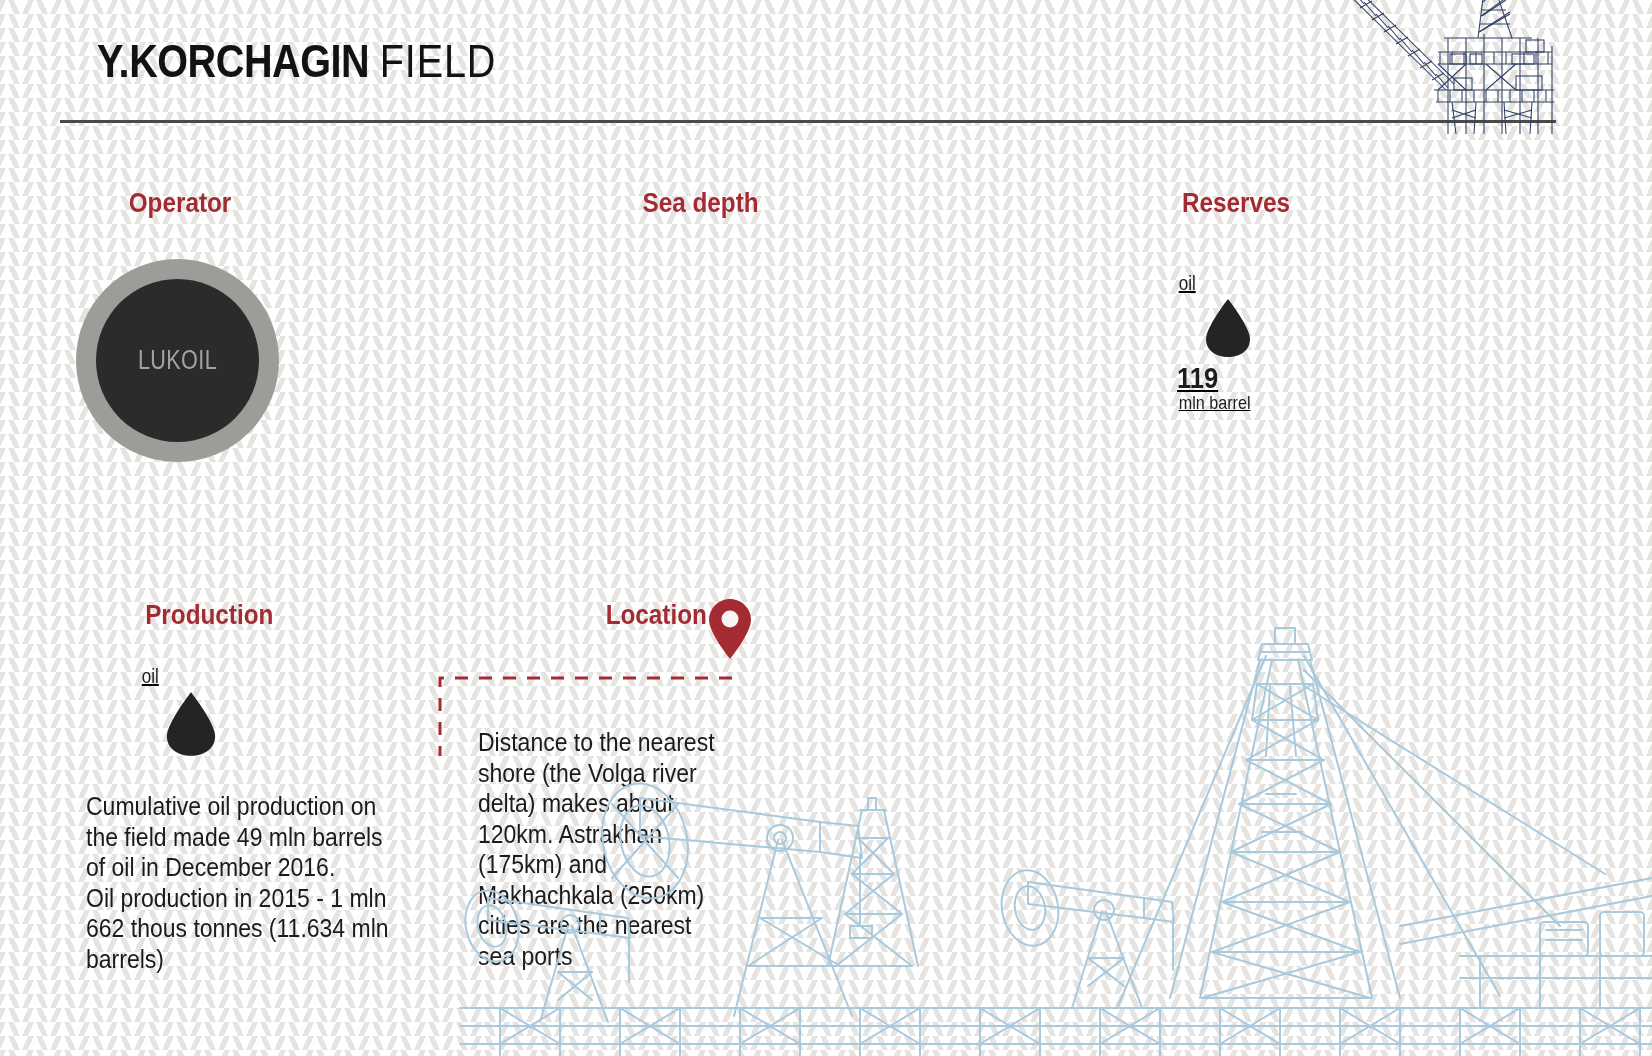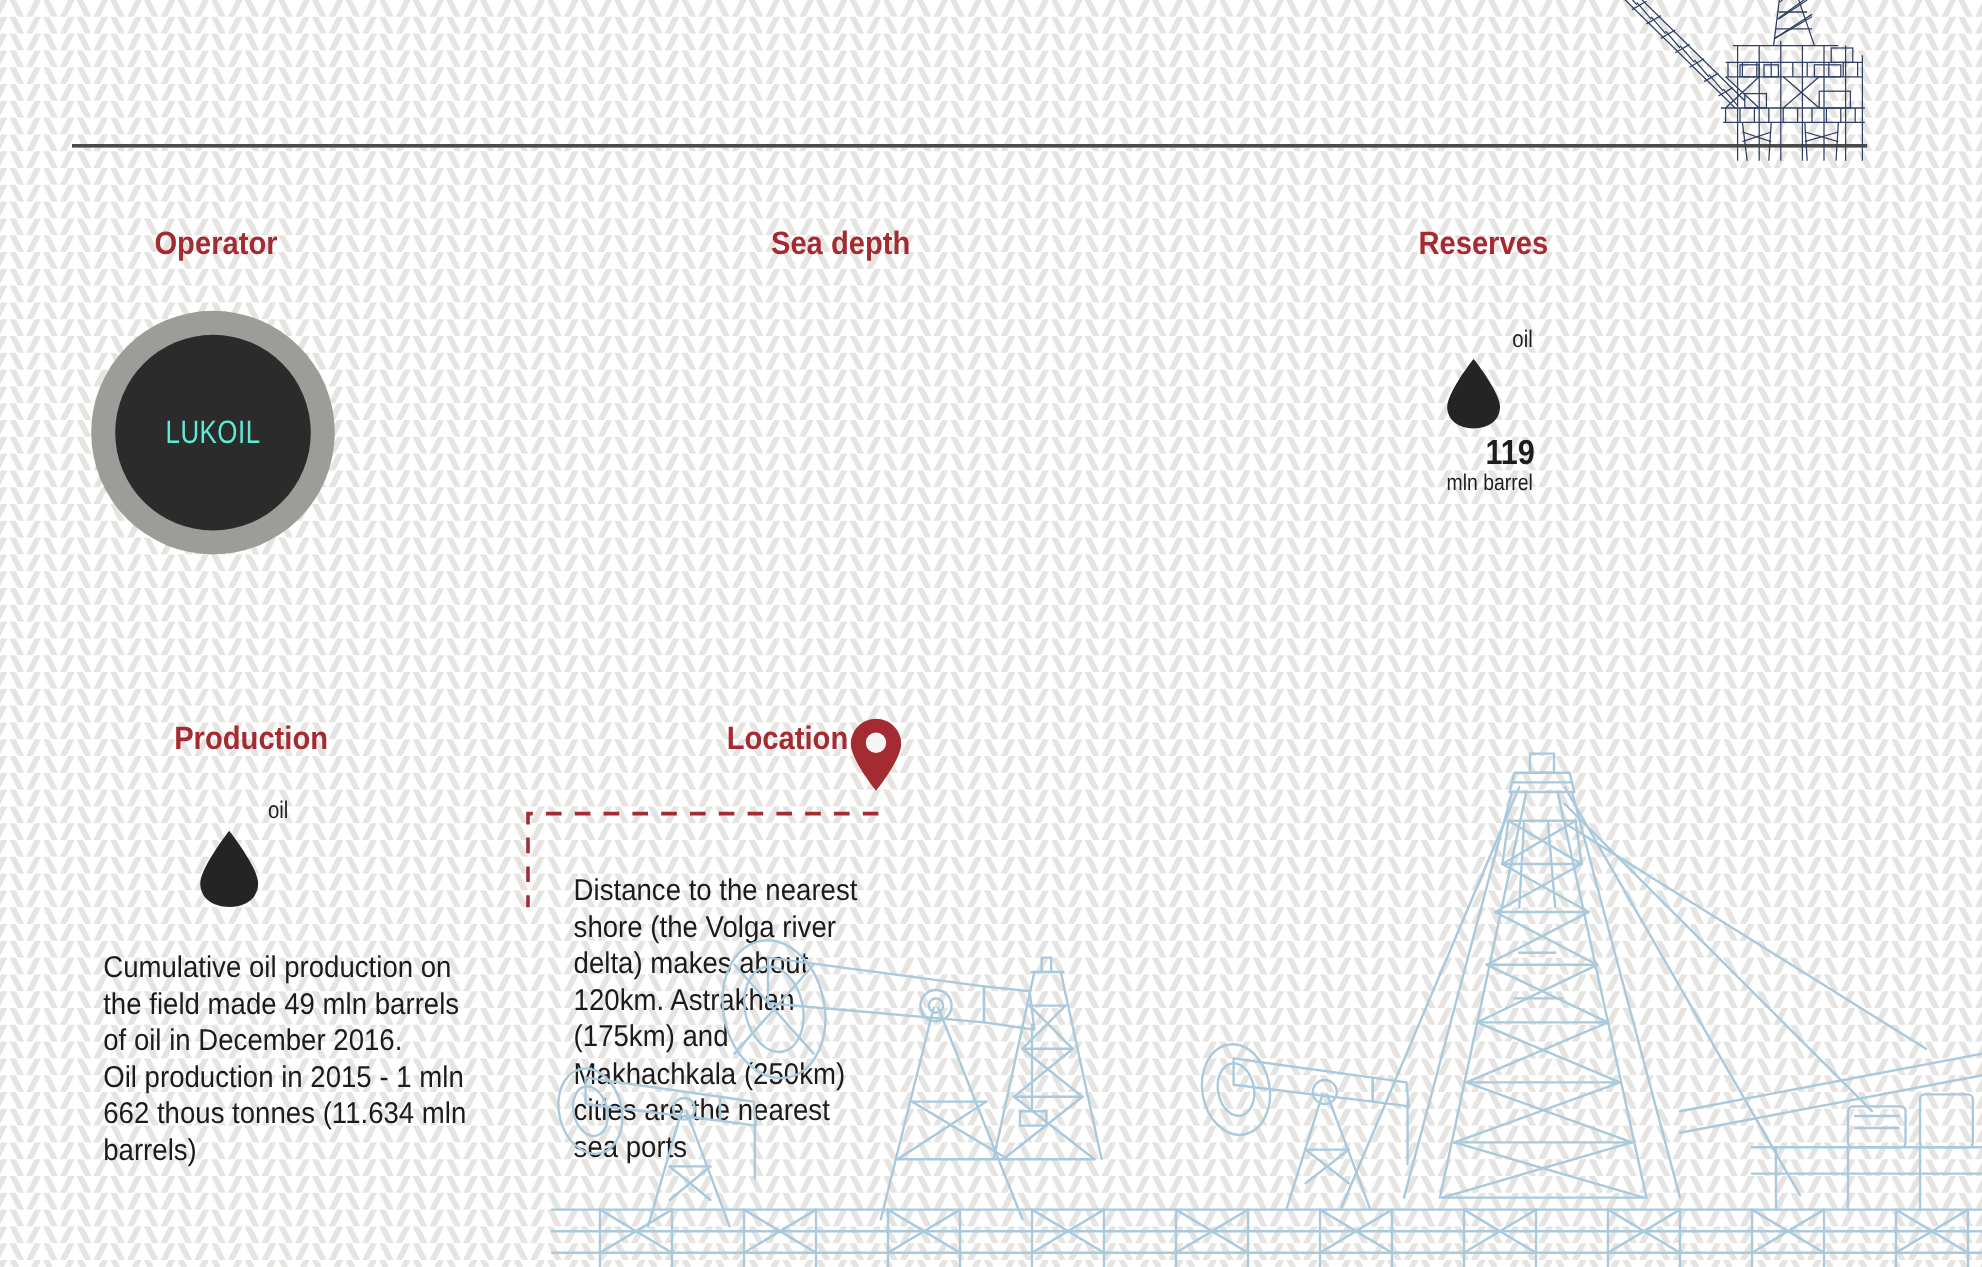--- a/index.html
+++ b/index.html
@@ -54,40 +54,40 @@
 
   
   .badge{ position:absolute; }
   .ring{
     border-radius:50%; background:#9c9c98;
     display:flex; align-items:center; justify-content:center;
   }
   .core{
     border-radius:50%; background:#2b2b2b;
     display:flex; flex-direction:column; align-items:center; justify-content:center;
-    color:#5eead4; text-align:center;
+    color:#a3a3a3; text-align:center;
   }
   .core .big{
     font-size:37px; font-weight:bold; line-height:1.05;
     font-family:"Liberation Sans Narrow","Liberation Sans",sans-serif;
     transform:scaleX(.88);
   }
   .core .unit{
     font-size:25px; font-weight:300; margin-top:6px;
     font-family:"Liberation Sans Narrow","Liberation Sans",sans-serif;
     transform:scaleX(.82);
   }
   .core .brand{
     font-size:27px; font-weight:300; letter-spacing:.5px;
     font-family:"Liberation Sans Narrow","Liberation Sans",sans-serif;
     transform:scaleX(.8);
   }
 
   
-  .drop-group{ position:absolute; text-align:right; }
+  .drop-group{ position:absolute; text-align:left;text-decoration:underline; }
   .drop-label{
     font-size:20px; color:#1d1d1d; font-weight:300; line-height:1;
     font-family:"Liberation Sans Narrow","Liberation Sans",sans-serif;
     transform:scaleX(.85);
   }
   .drop-svg{ display:block; margin:4px auto 0; }
   .drop-value{
     font-size:29px; font-weight:bold; color:#1d1d1d; line-height:1.05;
     font-family:"Liberation Sans Narrow","Liberation Sans",sans-serif;
     transform:scaleX(.88); margin-top:4px;
@@ -115,20 +115,23 @@
   #derrick-scene{ position:absolute; left:700px; bottom:0; width:952px; height:430px; }
   svg{ overflow:visible; }
 </style>
 </head>
 <body>
 
 <div class="page">
 
   <div id="bg-herring"></div>
 
+  <div id="header">
+    <div id="title"><span class="bold">Y.KORCHAGIN</span> <span class="light">FIELD</span></div>
+  </div>
   <div id="title-rule"></div>
 
   <div id="rig-top">
     <svg viewBox="0 0 230 140" width="230" height="140" fill="none" stroke="#2e3f63" stroke-width="1.05">
 
       <path d="M8 -14 L120 96"></path>
         <path d="M18 -18 L128 90"></path>
       <path d="M10 -10 L20 -16 M22 2 L34 -5 M34 14 L46 7 M46 26 L58 19
                M58 38 L70 31 M70 50 L82 43 M82 62 L94 55 M94 74 L106 67
                M106 86 L118 79"></path>

